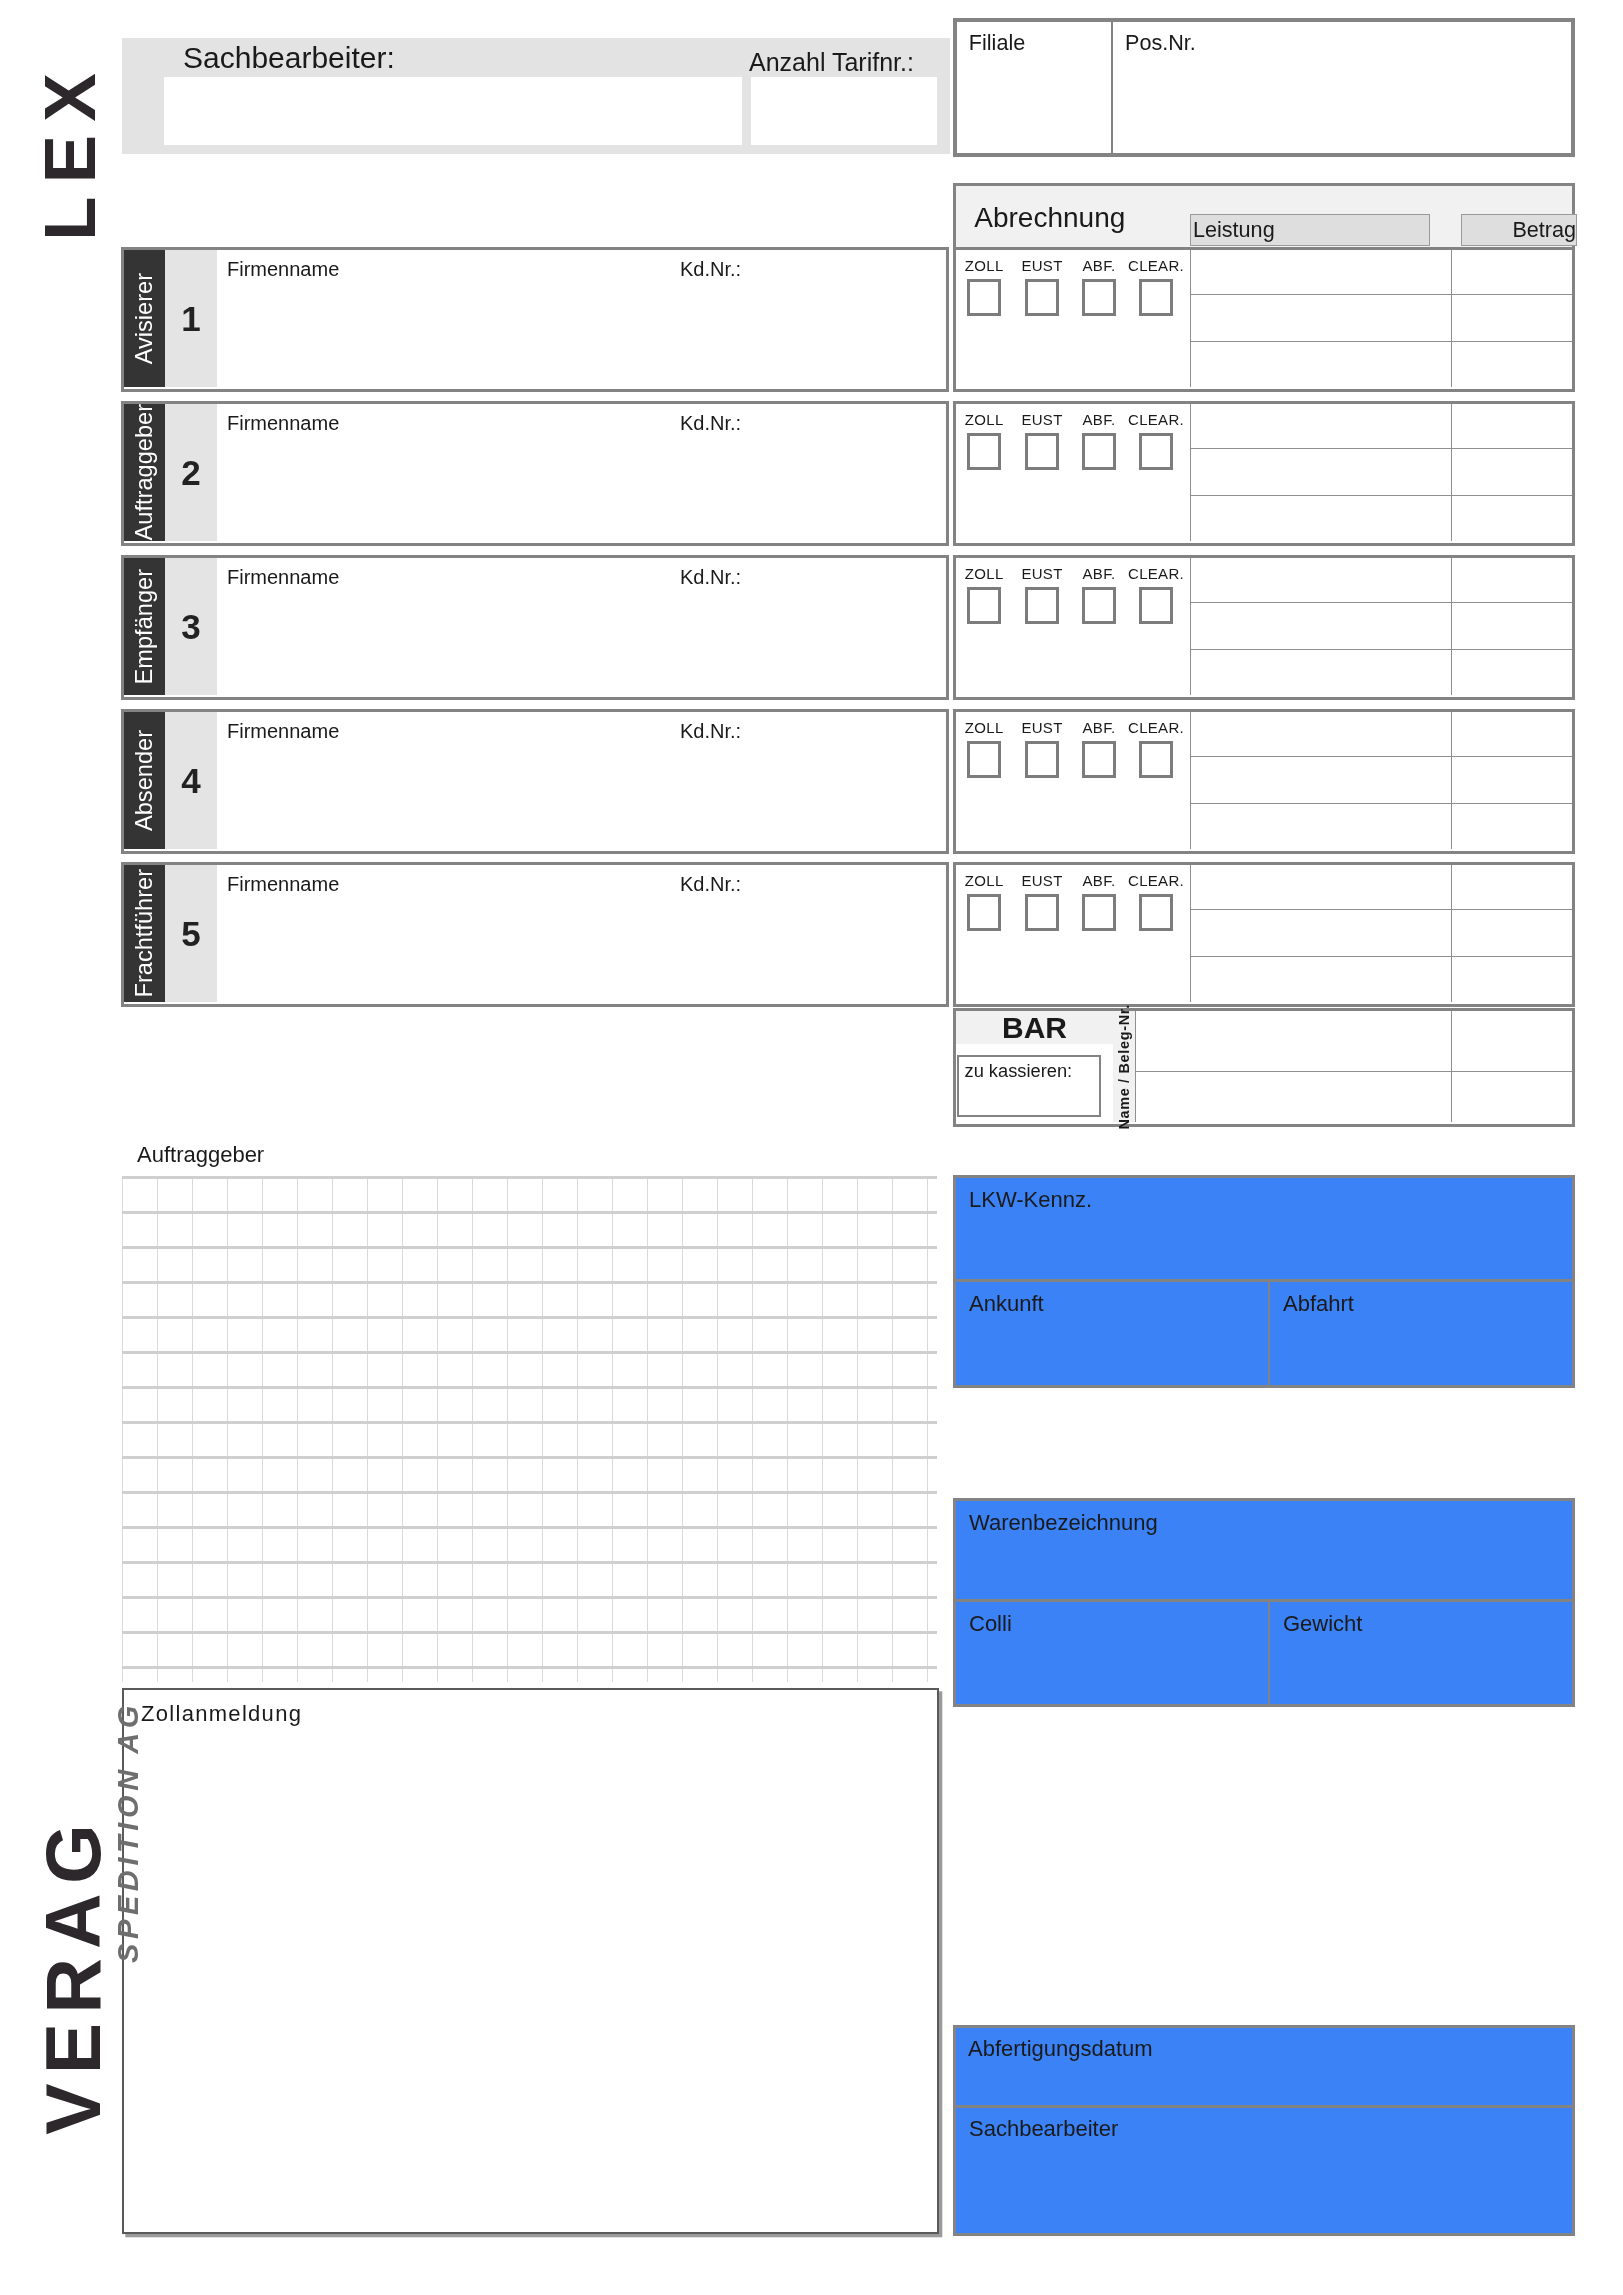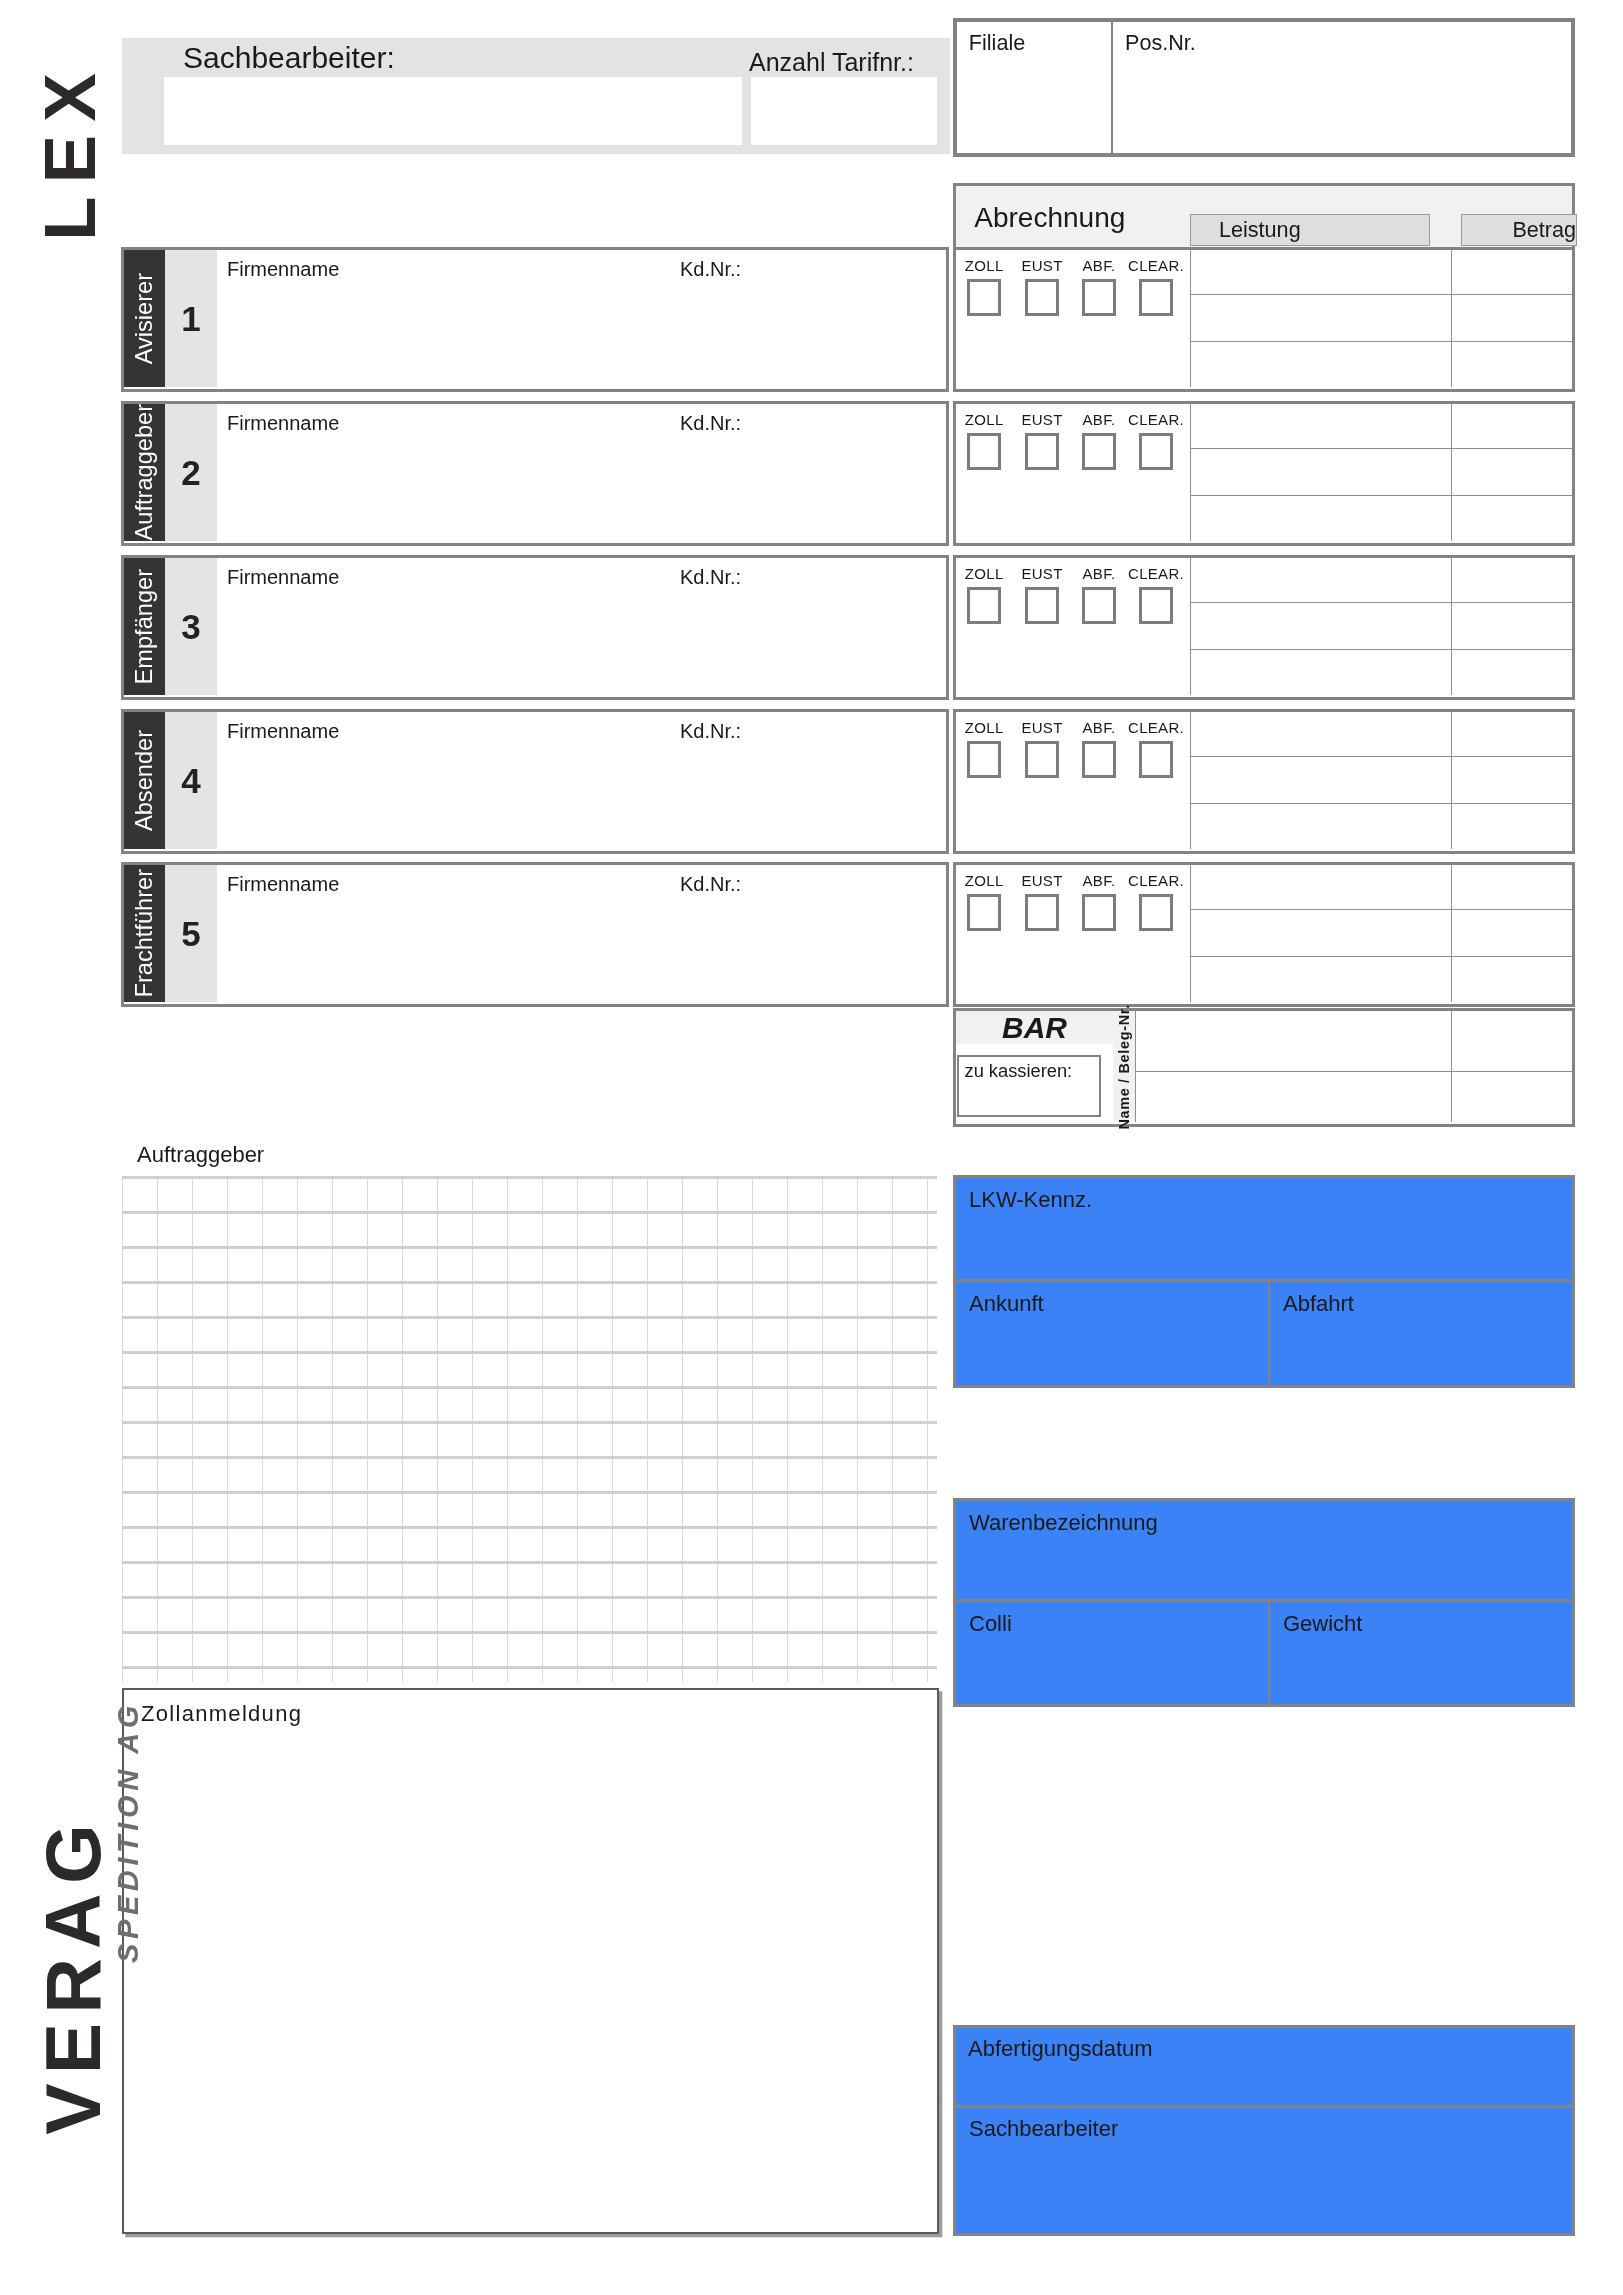--- a/index.html
+++ b/index.html
@@ -37,21 +37,21 @@
   .posnr-label{left:168px;top:7.9px;font-size:21.6px;}
   .filiale-area{left:0;top:0;width:154px;bottom:0;}
   .posnr-area{left:156px;top:0;right:0;bottom:0;}
 
   
   .abr-header{left:953px;top:183px;width:622px;height:67px;background:var(--headerBg);
               border:3.9px solid var(--boxBorder);}
   .abr-title{left:18.3px;top:15.7px;font-size:28px;}
   .hdr-cell{top:27.5px;height:32px;background:var(--cellBg);border:0.7px solid #9a9a9a;
             display:flex;align-items:center;font-size:21.6px;}
-  .cell-leistung{left:234px;width:240px;padding-left:28px;}
+  .cell-leistung{left:234px;width:240px;padding-left:2px;}
   .cell-betrag{left:505px;width:116px;justify-content:flex-end;}
 
   
   .party-block{position:absolute;left:121px;width:1455px;height:145px;}
   .party-left{position:absolute;left:0;top:0;width:828px;height:145px;
               border:3.9px solid var(--boxBorder);background:#fff;}
   .role-strip{position:absolute;left:0;top:0;width:41px;height:137px;background:var(--darkStrip);}
   .role-label{color:#fff;font-size:23.6px;}
   .num-strip{position:absolute;left:41px;top:0;width:52px;height:137px;background:var(--numberBg);
              display:flex;align-items:center;justify-content:center;}
@@ -72,21 +72,21 @@
   .vline{position:absolute;top:0;width:1.3px;height:137px;background:var(--thinLine);}
   .v1{left:234px;} .v2{left:495px;}
   .hline{position:absolute;left:234px;right:0;height:1.3px;background:var(--thinLine);}
   .h1{top:44px;} .h2{top:91px;}
   .leistung-col{position:absolute;left:235px;top:0;width:260px;height:137px;}
   .betrag-col{position:absolute;left:497px;top:0;right:0;height:137px;}
 
   
   .bar-box{left:953px;top:1008px;width:622px;height:119px;border:3.9px solid var(--boxBorder);background:#fff;}
   .bar-strip{position:absolute;left:0;top:0;width:157px;height:33px;background:var(--headerBg);
-             display:flex;align-items:flex-start;justify-content:center;font-style:italic;}
+             display:flex;align-items:flex-start;justify-content:center;}
   .bar-title{font-size:30px;font-weight:bold;}
   .zu-box{position:absolute;left:1.3px;top:44px;width:144px;height:62px;border:2.6px solid var(--boxBorder);background:#fff;}
   .zu-label{position:absolute;left:5.2px;top:2.6px;font-size:18.3px;}
   .vlabel-strip{position:absolute;left:157px;top:0;width:21.6px;height:111px;background:var(--headerBg);}
   .vlabel{font-size:14.4px;font-weight:600;letter-spacing:0.7px;}
   .bar-vline-a{position:absolute;left:179px;top:0;width:1.3px;height:111px;background:var(--thinLine);}
   .bar-vline-b{position:absolute;left:495px;top:0;width:1.3px;height:111px;background:var(--thinLine);}
   .bar-hline{position:absolute;left:180px;right:0;top:60px;height:1.3px;background:var(--thinLine);}
   .bar-leistung{position:absolute;left:180px;top:0;width:315px;height:111px;}
   .bar-betrag{position:absolute;left:497px;top:0;right:0;height:111px;}

